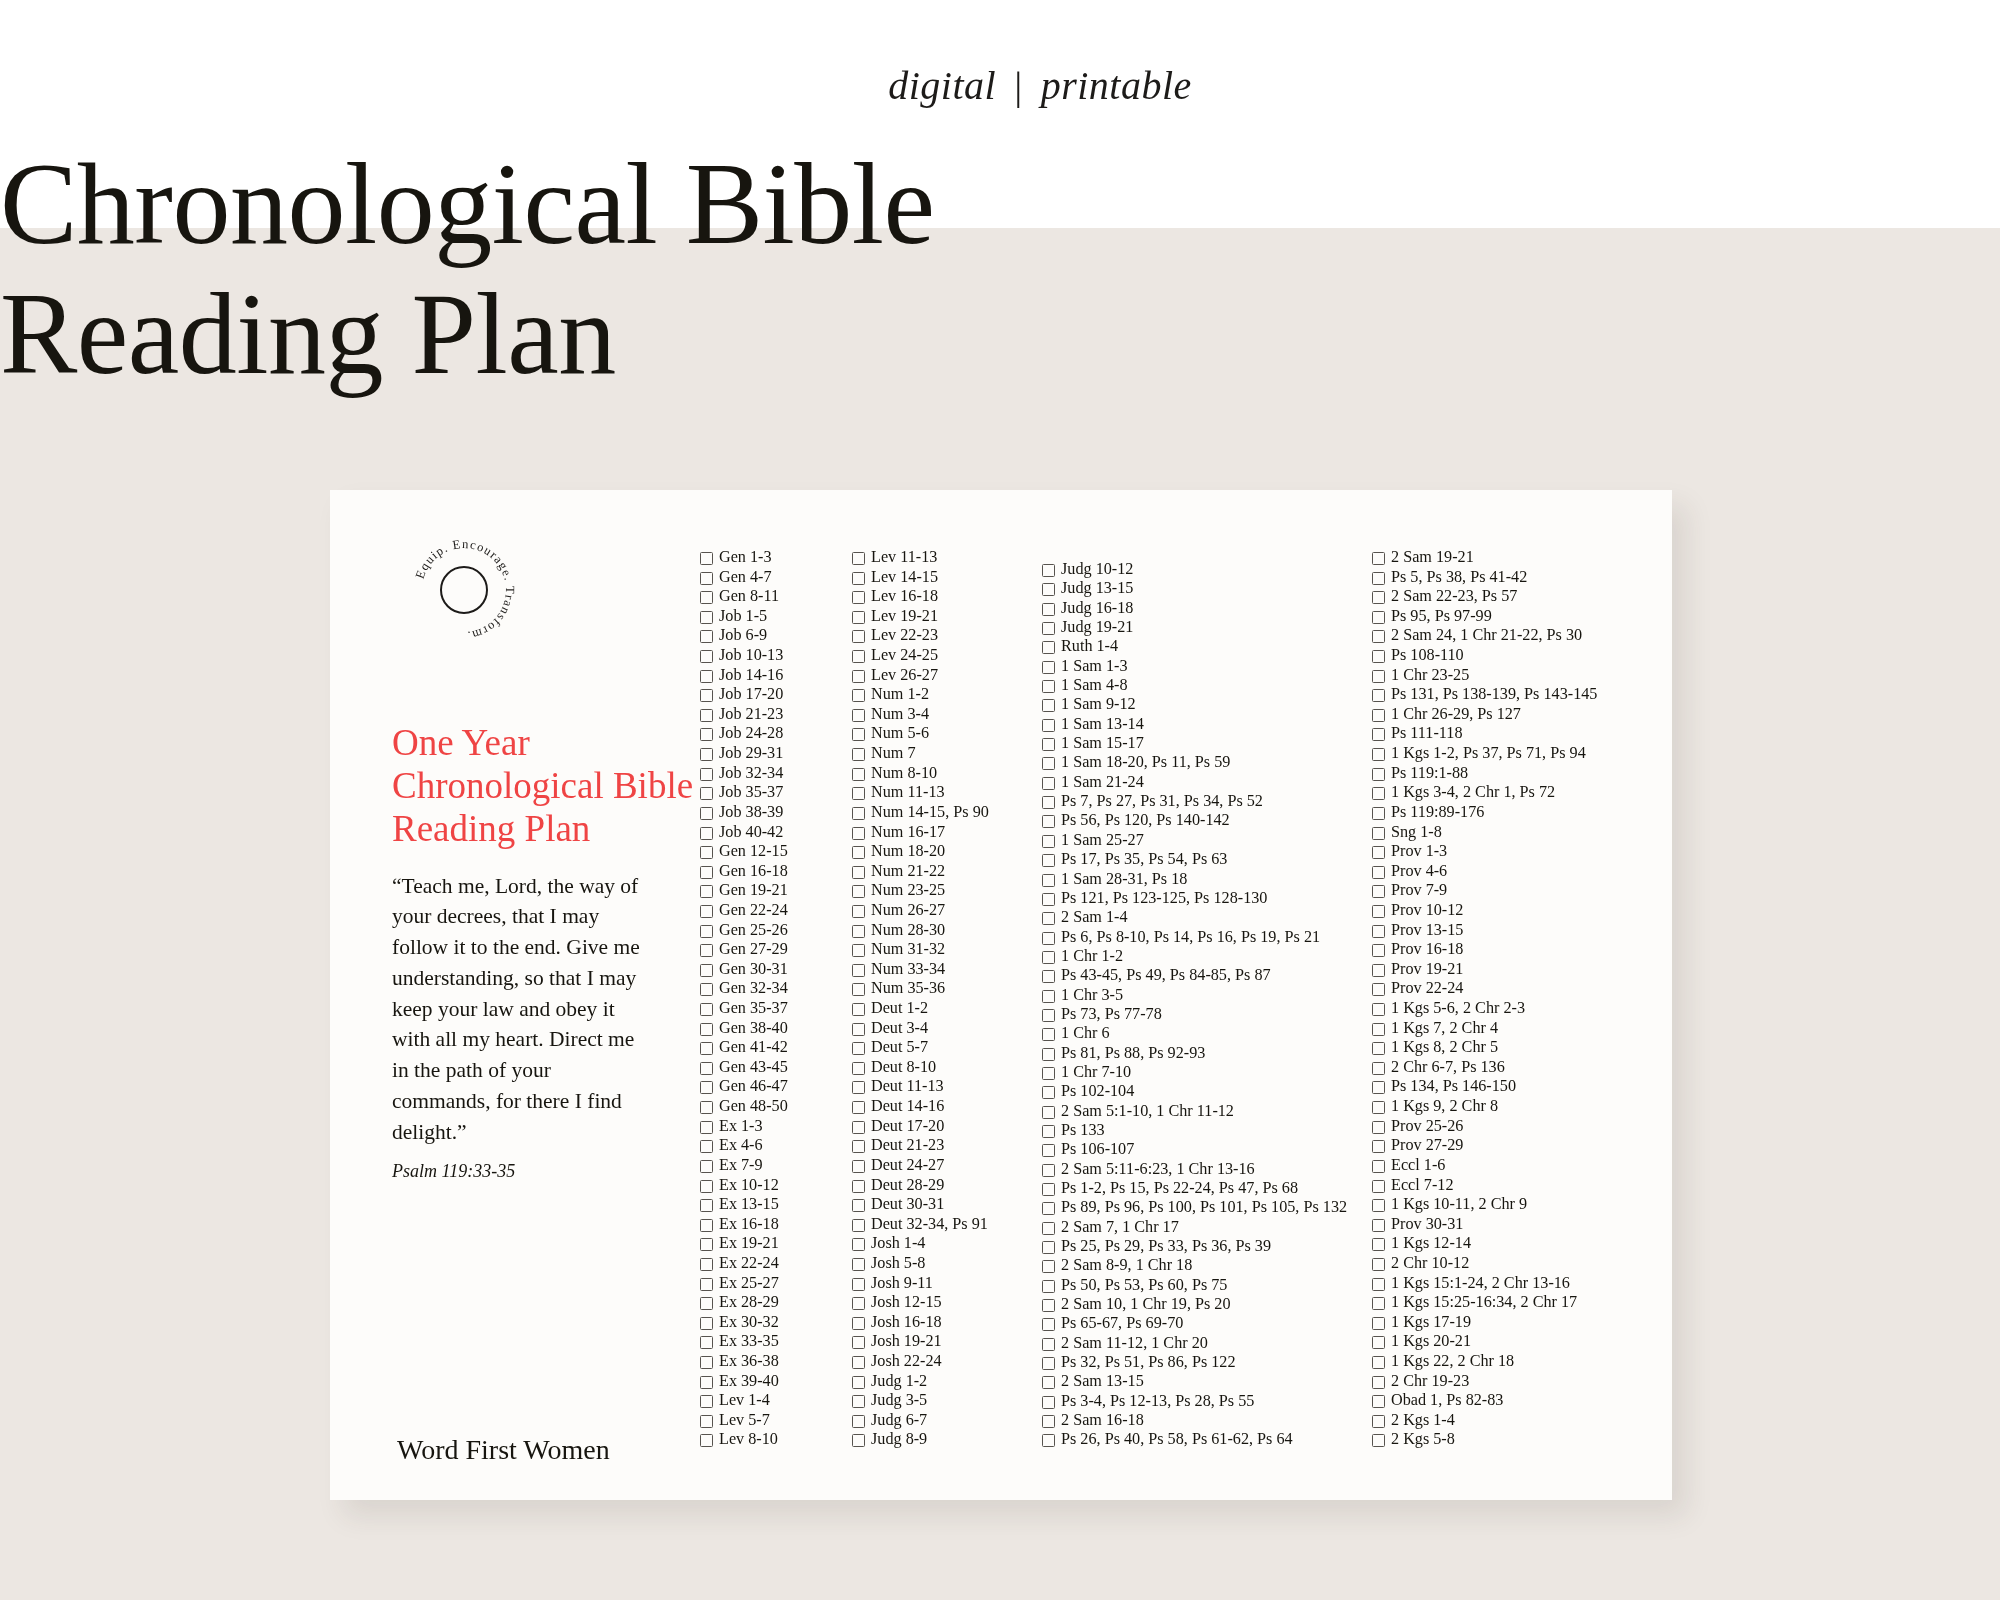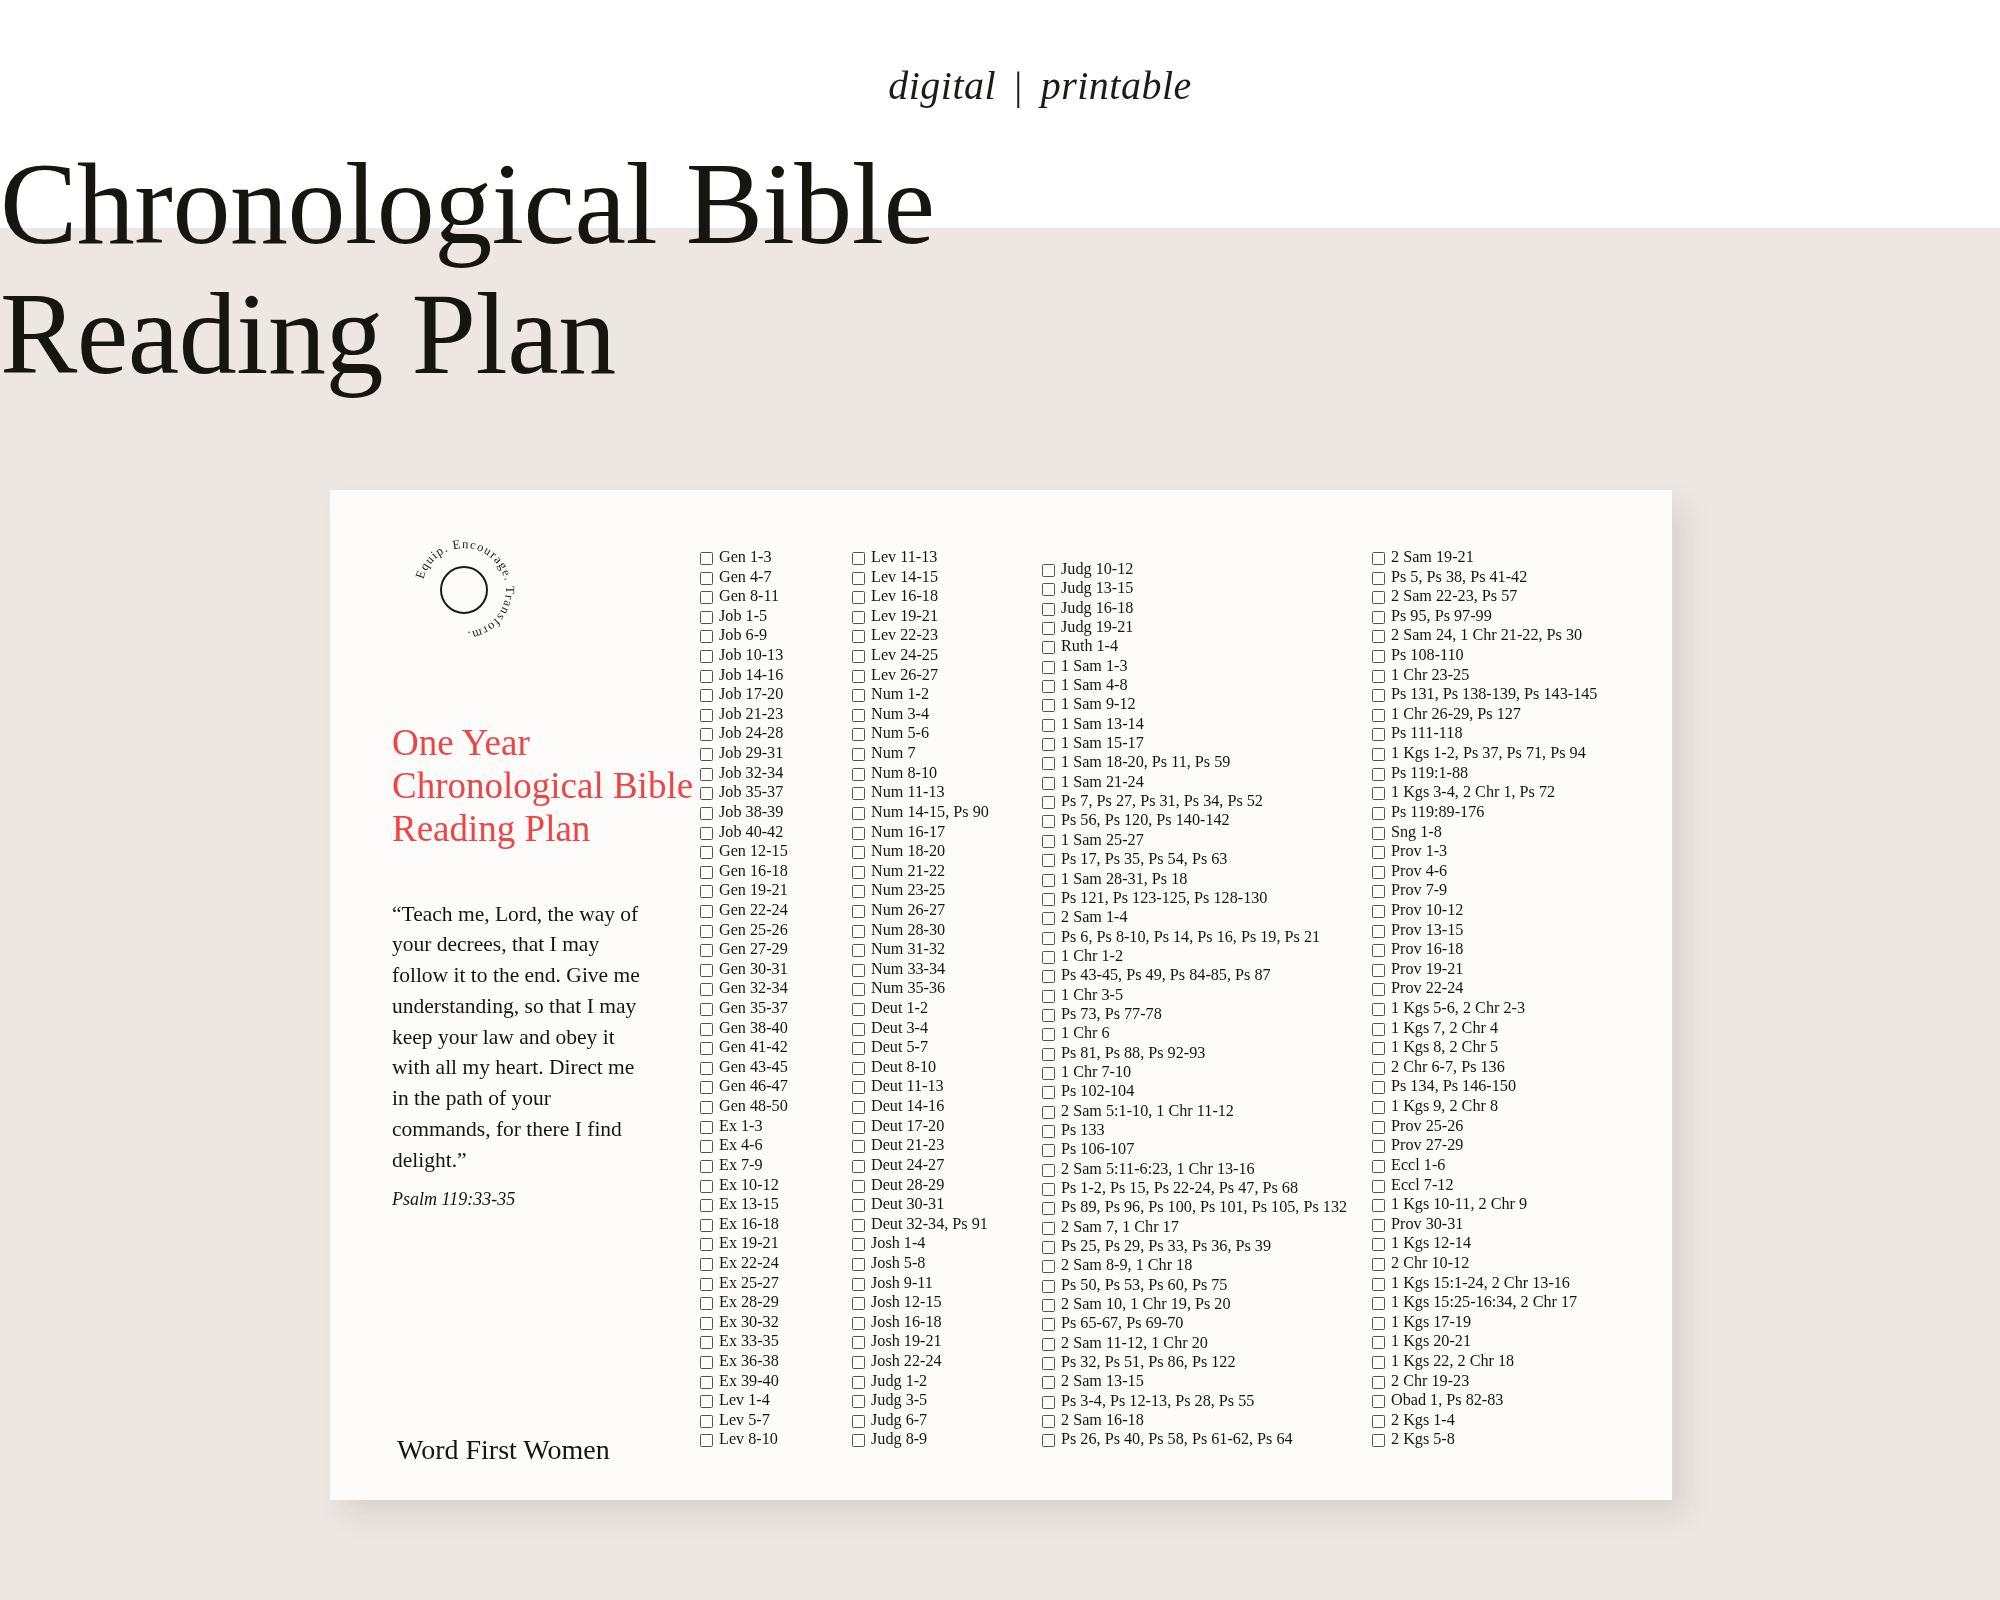--- a/index.html
+++ b/index.html
@@ -104,21 +104,21 @@
     letter-spacing: 1.2px;
     fill: #1d1b19;
   }
   .plan-title {
     margin-top: 78px;
     font-size: 37px;
     line-height: 1.16;
     color: #ef4444;
   }
   .quote {
-    margin-top: 48px;
+    margin-top: 20px;
     font-size: 21.5px;
     line-height: 1.43;
     color: #17150f;
     width: 252px;
   }
   .quote-ref {
     margin-top: 14px;
     font-style: italic;
     font-size: 18px;
     color: #17150f;

